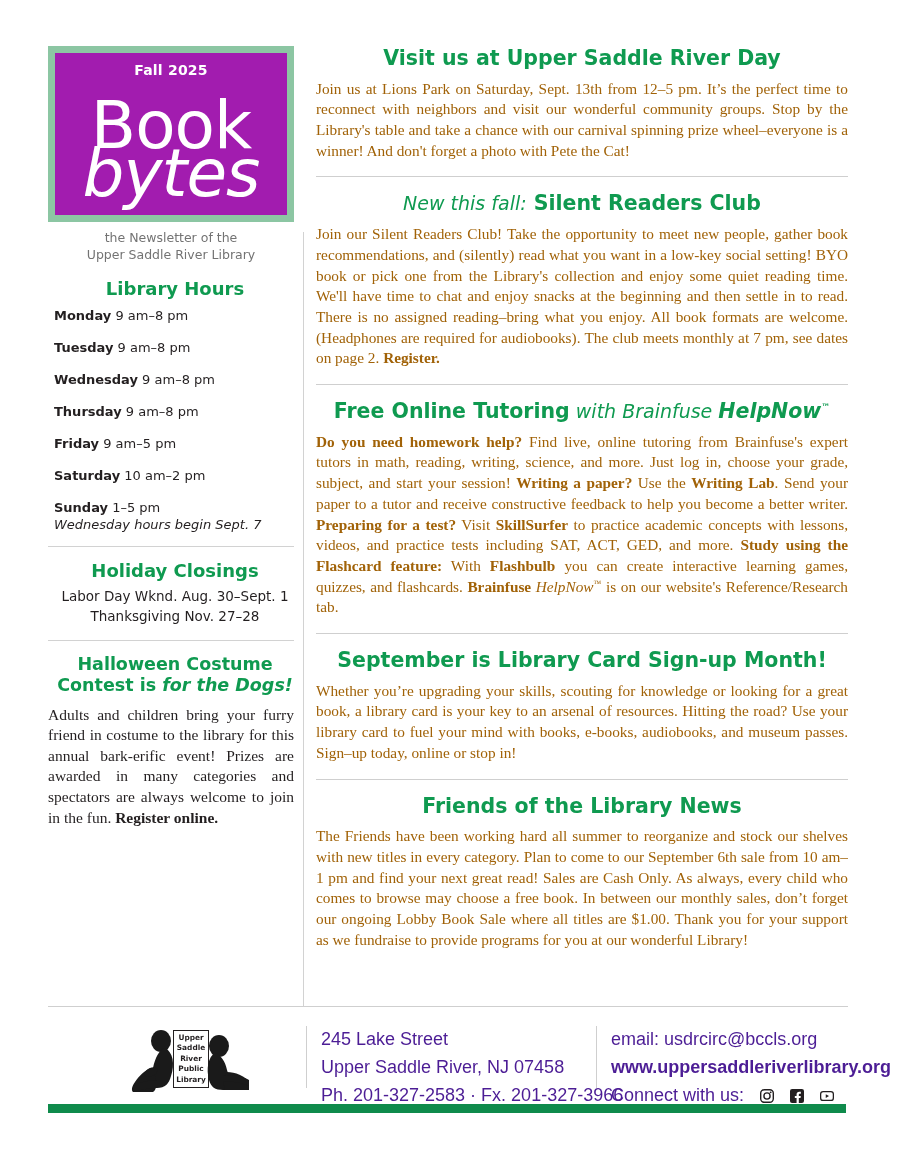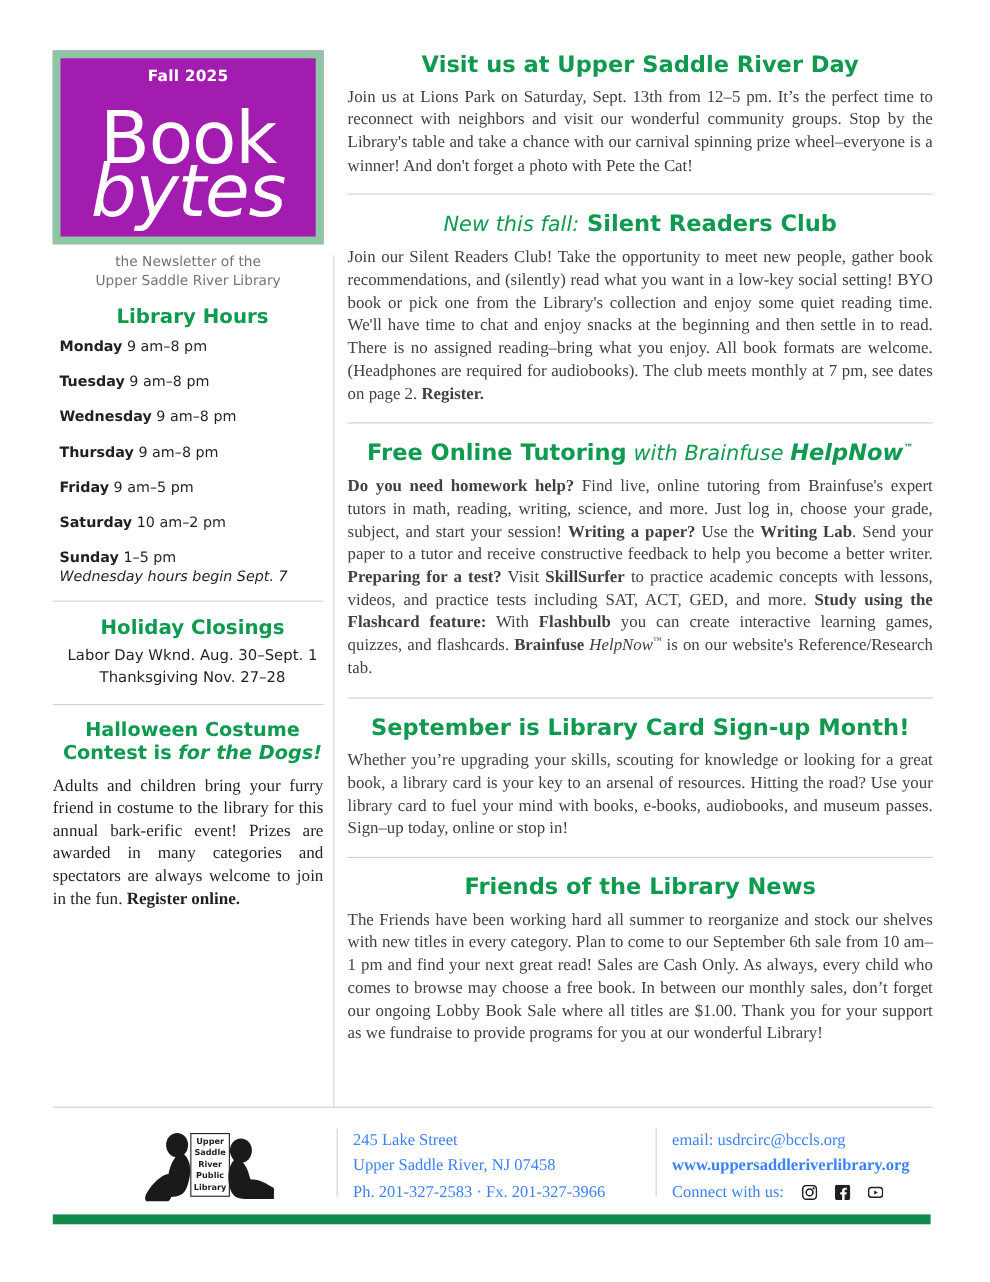--- a/index.html
+++ b/index.html
@@ -115,21 +115,21 @@
   }
   .art-h .ital-reg { font-style:italic; font-weight:400; font-size:19px; }
   .art-h .ital-bold { font-style:italic; font-weight:700; }
   .art-h sup { font-size:9px; vertical-align:super; }
 
   .art-body {
     font-family:"Liberation Serif", serif;
     font-size:15.3px;
     line-height:1.355;
     text-align:justify;
-    color:#404040;
+    color:#a16207;
   }
   .art-body b { font-weight:700; }
   .art-body i { font-style:italic; }
   .art-body sup { font-size:8px; vertical-align:super; }
 
   .art-rule { width:532px; height:1px; background:#cfcfcf; margin:15px 0 14px 0; }
 
   
   .footer-rule { position:absolute; left:48px; top:1006px; width:800px; height:1px; background:#cfcfcf; }
   .footer { position:absolute; left:48px; top:1018px; width:800px; height:80px; }
@@ -143,22 +143,22 @@
     font-family:"DejaVu Sans", sans-serif;
     font-weight:700; font-size:7.4px; line-height:1.42; color:#231f20;
     text-align:center;
   }
   .reader-svg { position:absolute; top:0; }
   .reader-left  { left:-2px; }
   .reader-right { left:72px; }
 
   .foot-col {
     position:absolute;
-    font-family:Liberation Serif, serif;
-    font-size:15px; line-height:1.55; color:#3b82f6;
+    font-family:Liberation Sans, sans-serif;
+    font-size:18px; line-height:1.55; color:#4c1d95;
   }
   .foot-addr { left:258px; top:8px; padding-left:14px; border-left:1px solid #cfcfcf; height:62px; }
   .foot-contact { left:548px; top:8px; padding-left:14px; border-left:1px solid #cfcfcf; height:62px; }
   .foot-contact .site { font-weight:700; }
   .social-row { display:flex; align-items:center; gap:16px; }
   .soc { width:14px; height:14px; display:inline-block; }
 
   .bottom-bar { position:absolute; left:48px; top:1104px; width:798px; height:9px; background:#0f8b4c; }
 </style>
 </head>

